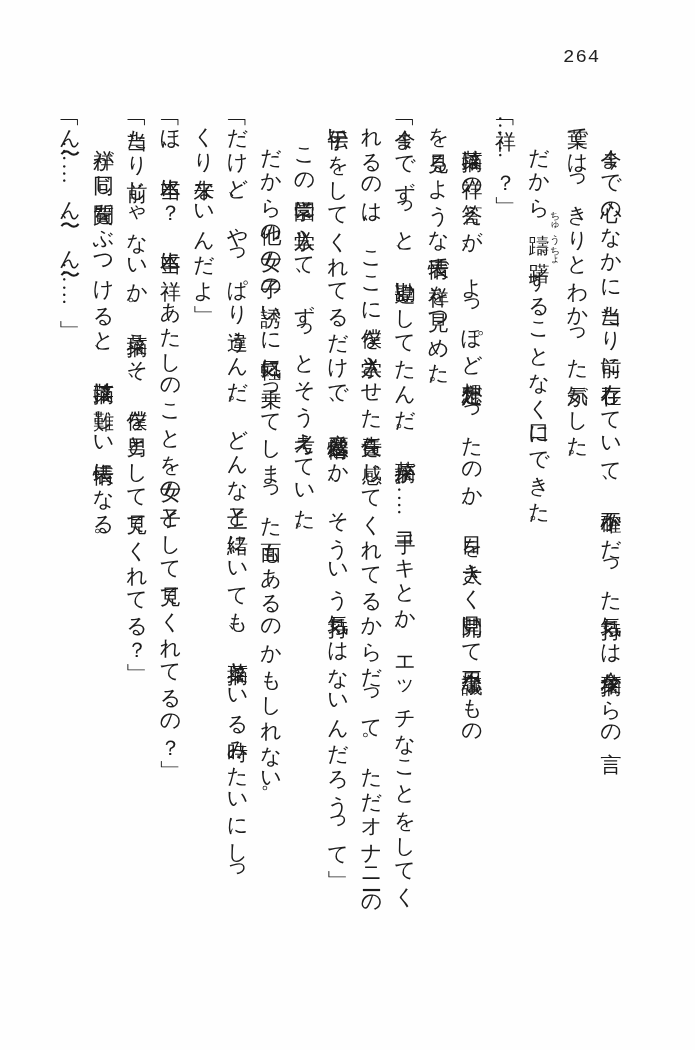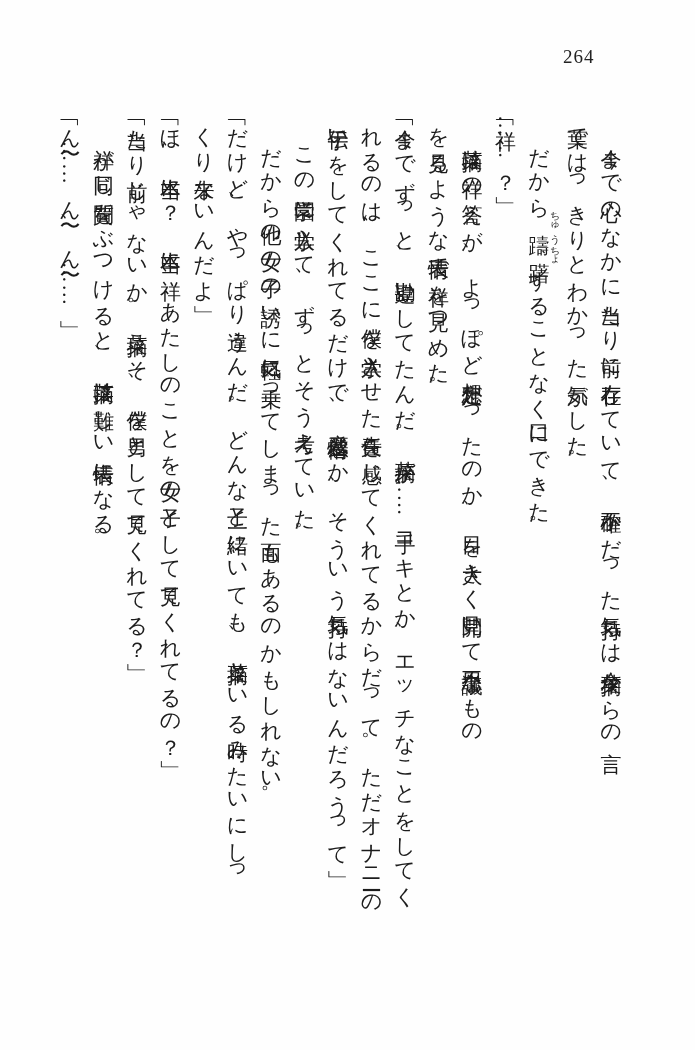--- a/index.html
+++ b/index.html
@@ -15,21 +15,21 @@
   }
   .book-page {
     position: absolute;
     inset: 0;
     background: #fefefe;
   }
   .page-number {
     position: absolute;
     top: 46px;
     left: 563px;
-    font-family: Liberation Serif, serif;
+    font-family: Liberation Mono, monospace;
     font-size: 19px;
     color: #222;
     letter-spacing: 1px;
   }
   .text-block {
     position: absolute;
     top: 112px;
     right: 68px;
     height: 912px;
     writing-mode: vertical-rl;

